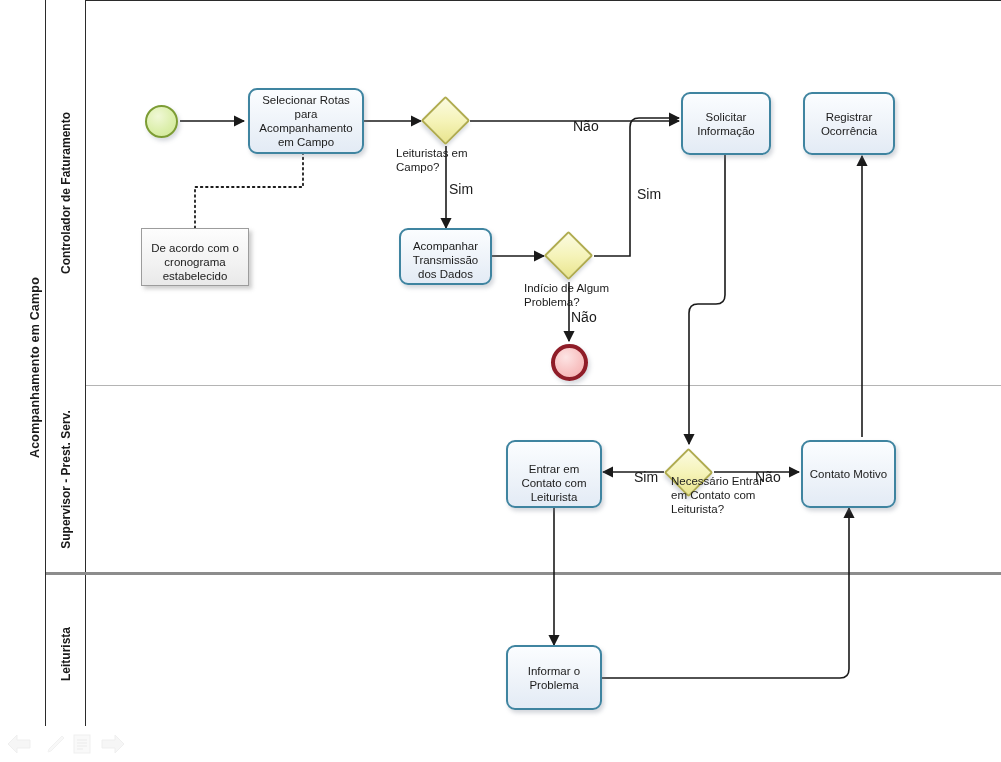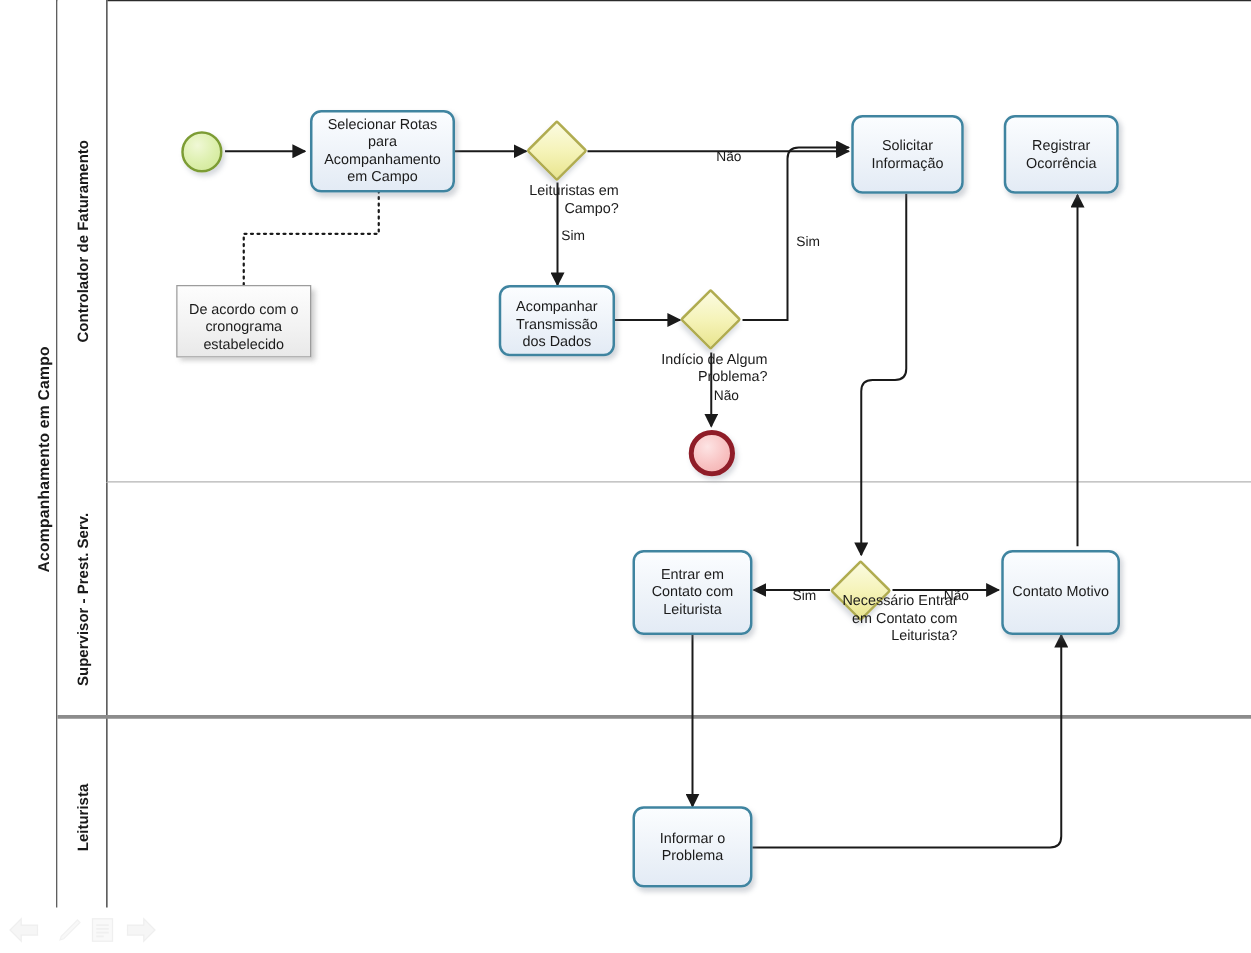--- a/index.html
+++ b/index.html
@@ -135,32 +135,32 @@
     text-align: center;
     font-size: 11.5px;
     line-height: 14px;
     color: #1b1b1b;
     padding: 2px 5px;
   }
 
   
   .flow-label {
     position: absolute;
-    font-size: 11px;
+    font-size: 14px;
     line-height: 13.5px;
     color: #1b1b1b;
     white-space: nowrap;
     background: transparent;
   }
   .gw-label {
     position: absolute;
     font-size: 11.5px;
     line-height: 14px;
     color: #1b1b1b;
-    text-align: right;
+    text-align: left;
     white-space: pre-line;
   }
 
   
   #edges {
     position: absolute;
     left: 0; top: 0;
     width: 1001px; height: 762px;
     pointer-events: none;
   }
@@ -252,21 +252,21 @@
   </div>
 
   <div class="task" style="left:803px; top:92px; width:92px; height:63px;">
     <span>Registrar Ocorrência</span>
   </div>
 
   <div class="task" style="left:681px; top:92px; width:90px; height:63px;">
     <span>Solicitar Informação</span>
   </div>
 
-  <div class="task" style="left:506px; top:440px; width:96px; height:68px;">
+  <div class="task" style="left:506px; top:440px; width:96px; height:68px;align-items:flex-end;">
     <span>Entrar em Contato com Leiturista</span>
   </div>
 
   <div class="task" style="left:801px; top:440px; width:95px; height:68px;">
     <span>Contato Motivo</span>
   </div>
 
   <div class="task" style="left:506px; top:645px; width:96px; height:65px;">
     <span>Informar o Problema</span>
   </div>

